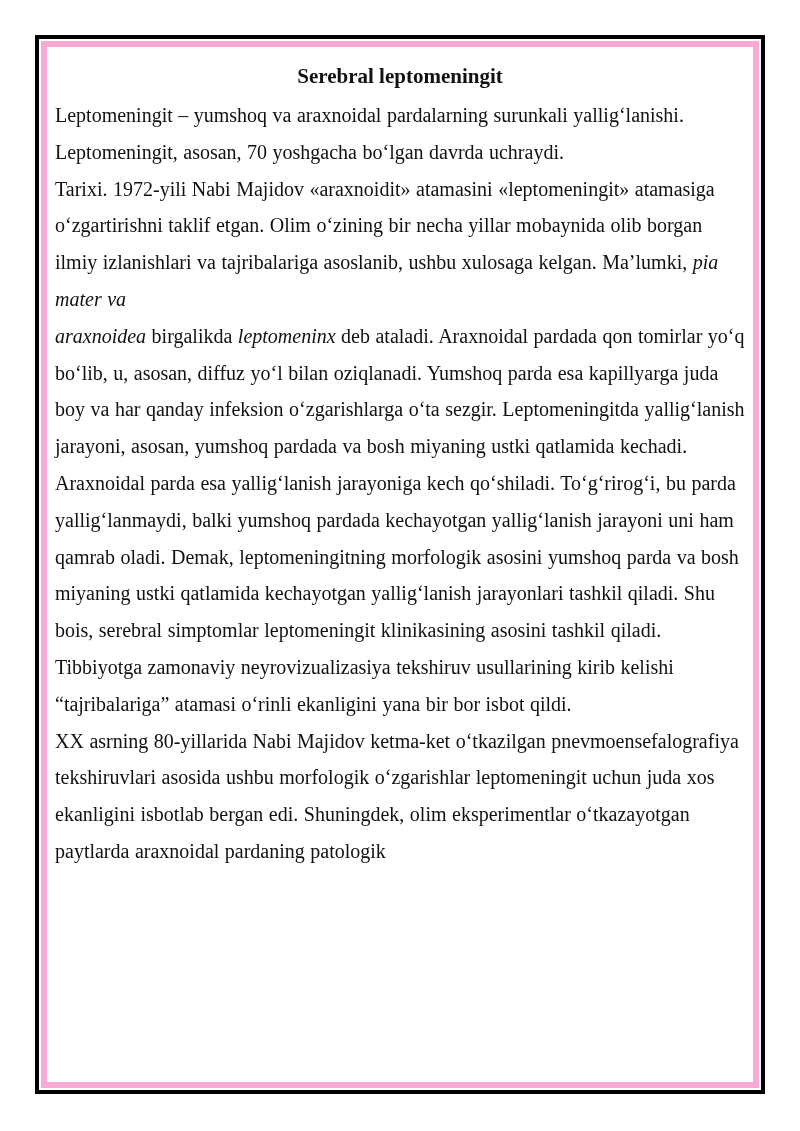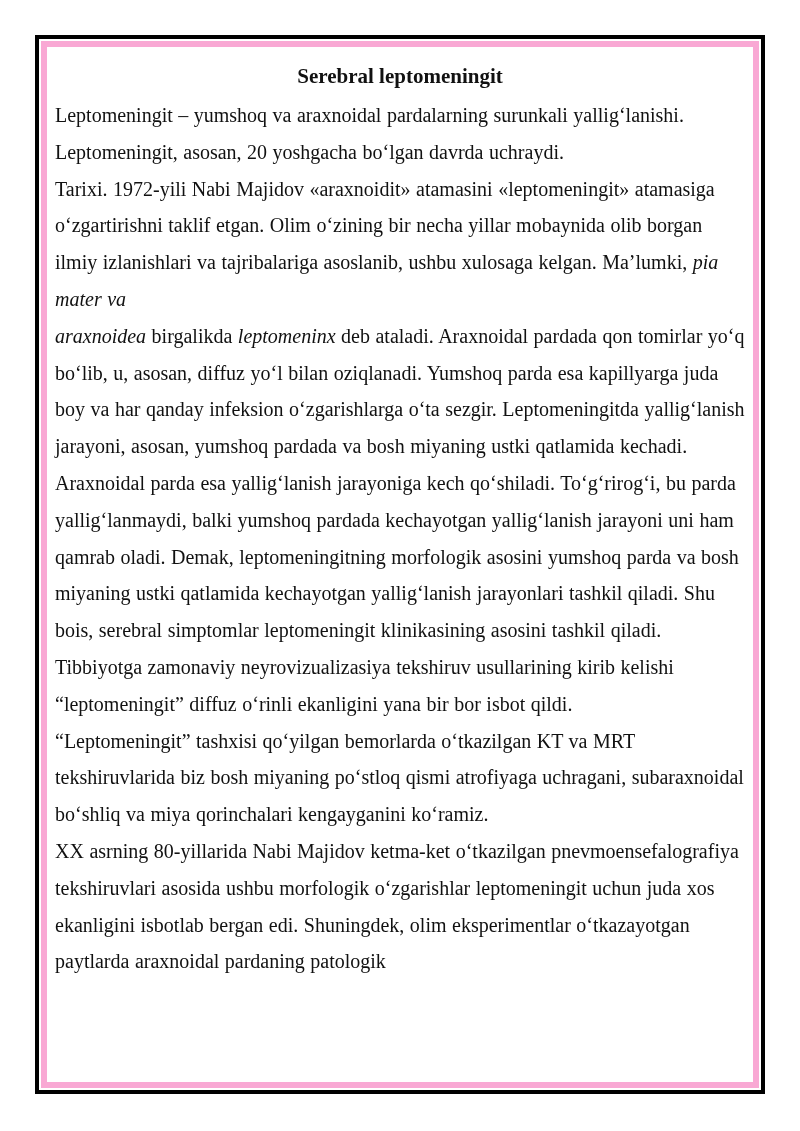--- a/index.html
+++ b/index.html
@@ -56,21 +56,20 @@
   }
 </style>
 </head>
 <body>
 
 <div class="page-frame">
   <div class="inner-frame">
     <div class="doc-content">
       <h1 class="doc-title">Serebral leptomeningit</h1>
       <div>
-          <p class="para"><span>Leptomeningit – yumshoq va araxnoidal pardalarning surunkali yalligʻlanishi. Leptomeningit, asosan, 20 yoshgacha boʻlgan davrda uchraydi.</span></p>
+          <p class="para"><span>Leptomeningit – yumshoq va araxnoidal pardalarning surunkali yalligʻlanishi. Leptomeningit, asosan, 70 yoshgacha boʻlgan davrda uchraydi.</span></p>
           <p class="para"><span>Tarixi. 1972-yili Nabi Majidov «araxnoidit» atamasini «leptomeningit» atamasiga oʻzgartirishni taklif etgan. Olim oʻzining bir necha yillar mobaynida olib borgan ilmiy izlanishlari va tajribalariga asoslanib, ushbu xulosaga kelgan. Ma’lumki, </span><span class="italic">pia mater va</span><br><span class="italic">araxnoidea</span><span> birgalikda </span><span class="italic">leptomeninx</span><span> deb ataladi. Araxnoidal pardada qon tomirlar yoʻq boʻlib, u, asosan, diffuz yoʻl bilan oziqlanadi. Yumshoq parda esa kapillyarga juda boy va har qanday infeksion oʻzgarishlarga oʻta sezgir. Leptomeningitda yalligʻlanish jarayoni, asosan, yumshoq pardada va bosh miyaning ustki qatlamida kechadi. Araxnoidal parda esa yalligʻlanish jarayoniga kech qoʻshiladi. Toʻgʻrirogʻi, bu parda yalligʻlanmaydi, balki yumshoq pardada kechayotgan yalligʻlanish jarayoni uni ham qamrab oladi. Demak, leptomeningitning morfologik asosini yumshoq parda va bosh miyaning ustki qatlamida kechayotgan yalligʻlanish jarayonlari tashkil qiladi. Shu bois, serebral simptomlar leptomeningit klinikasining asosini tashkil qiladi.</span></p>
-          <p class="para"><span>Tibbiyotga zamonaviy neyrovizualizasiya tekshiruv usullarining kirib kelishi “leptomeningit” diffuz oʻrinli ekanligini yana bir bor isbot qildi.</span></p>
-          <p class="para"><span>“Leptomeningit” tashxisi qoʻyilgan bemorlarda oʻtkazilgan KT va MRT tekshiruvlarida biz bosh miyaning poʻstloq qismi atrofiyaga uchragani, subaraxnoidal boʻshliq va miya qorinchalari kengayganini koʻramiz.</span></p>
+          <p class="para"><span>Tibbiyotga zamonaviy neyrovizualizasiya tekshiruv usullarining kirib kelishi “tajribalariga” atamasi oʻrinli ekanligini yana bir bor isbot qildi.</span></p>
           <p class="para"><span>XX asrning 80-yillarida Nabi Majidov ketma-ket oʻtkazilgan pnevmoensefalografiya tekshiruvlari asosida ushbu morfologik oʻzgarishlar leptomeningit uchun juda xos ekanligini isbotlab bergan edi. Shuningdek, olim eksperimentlar oʻtkazayotgan paytlarda araxnoidal pardaning patologik</span></p>
         </div>
     </div>
   </div>
 </div>
 
 </body></html>

